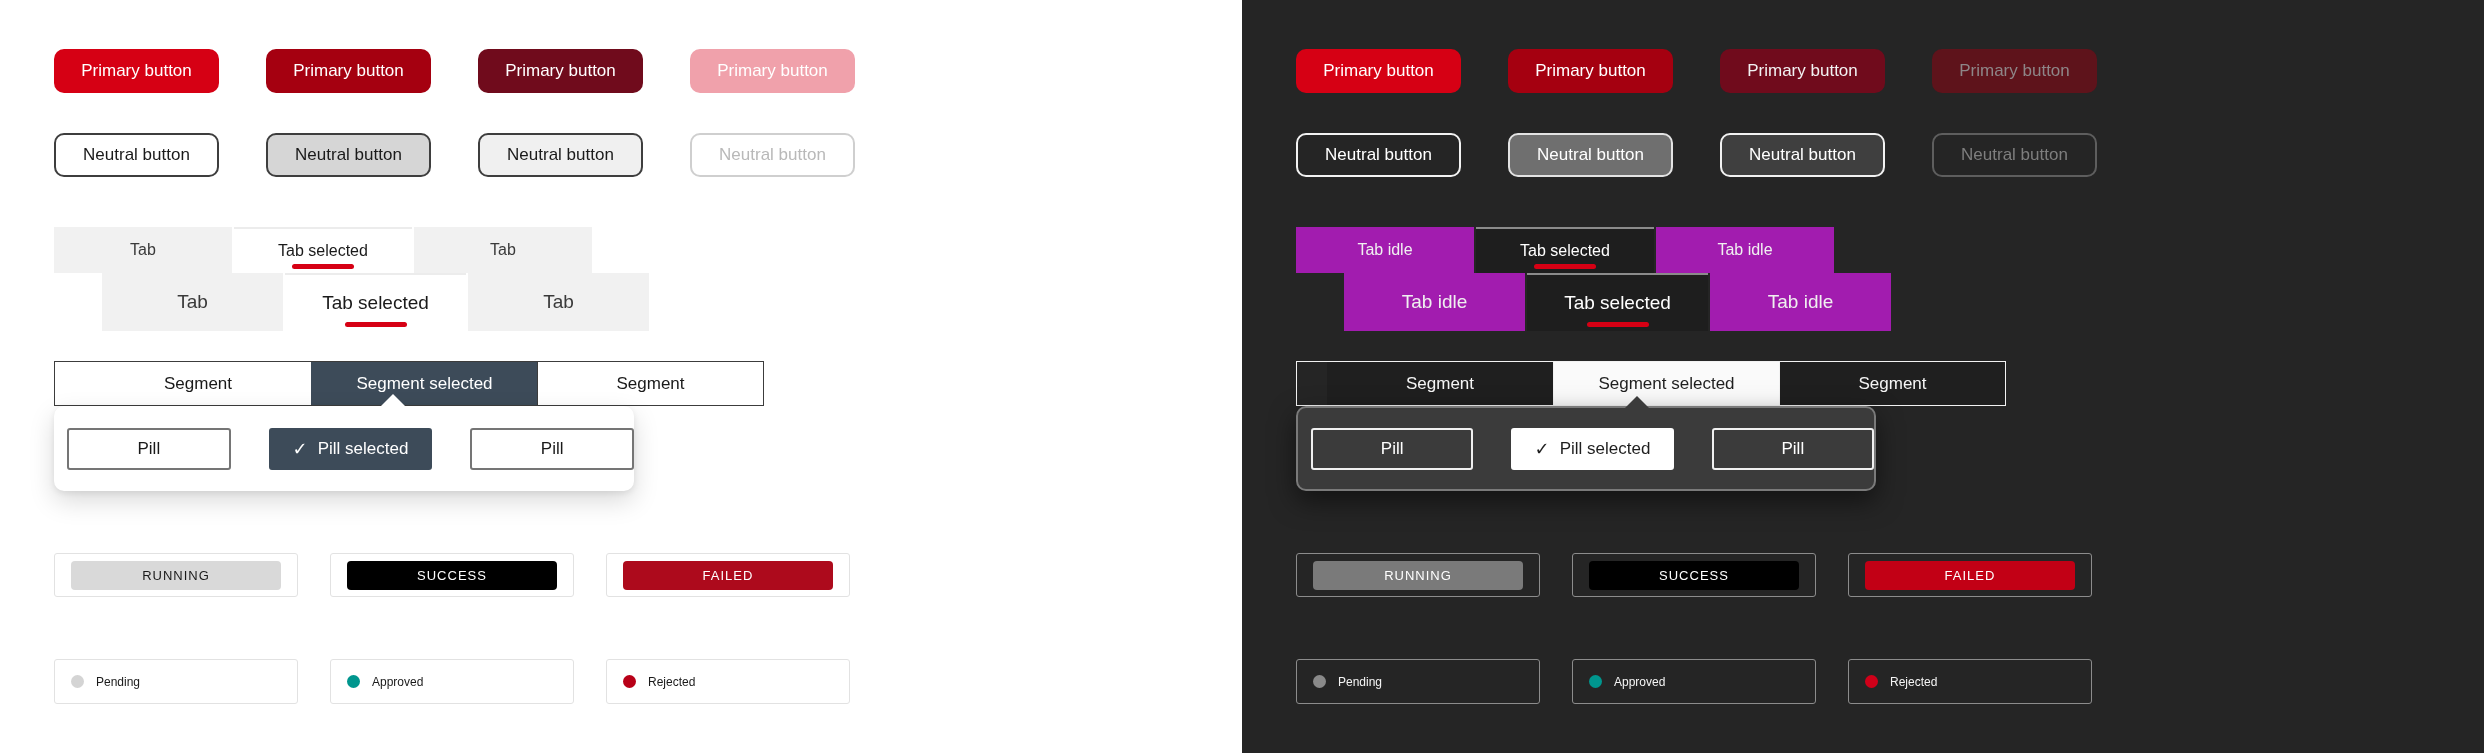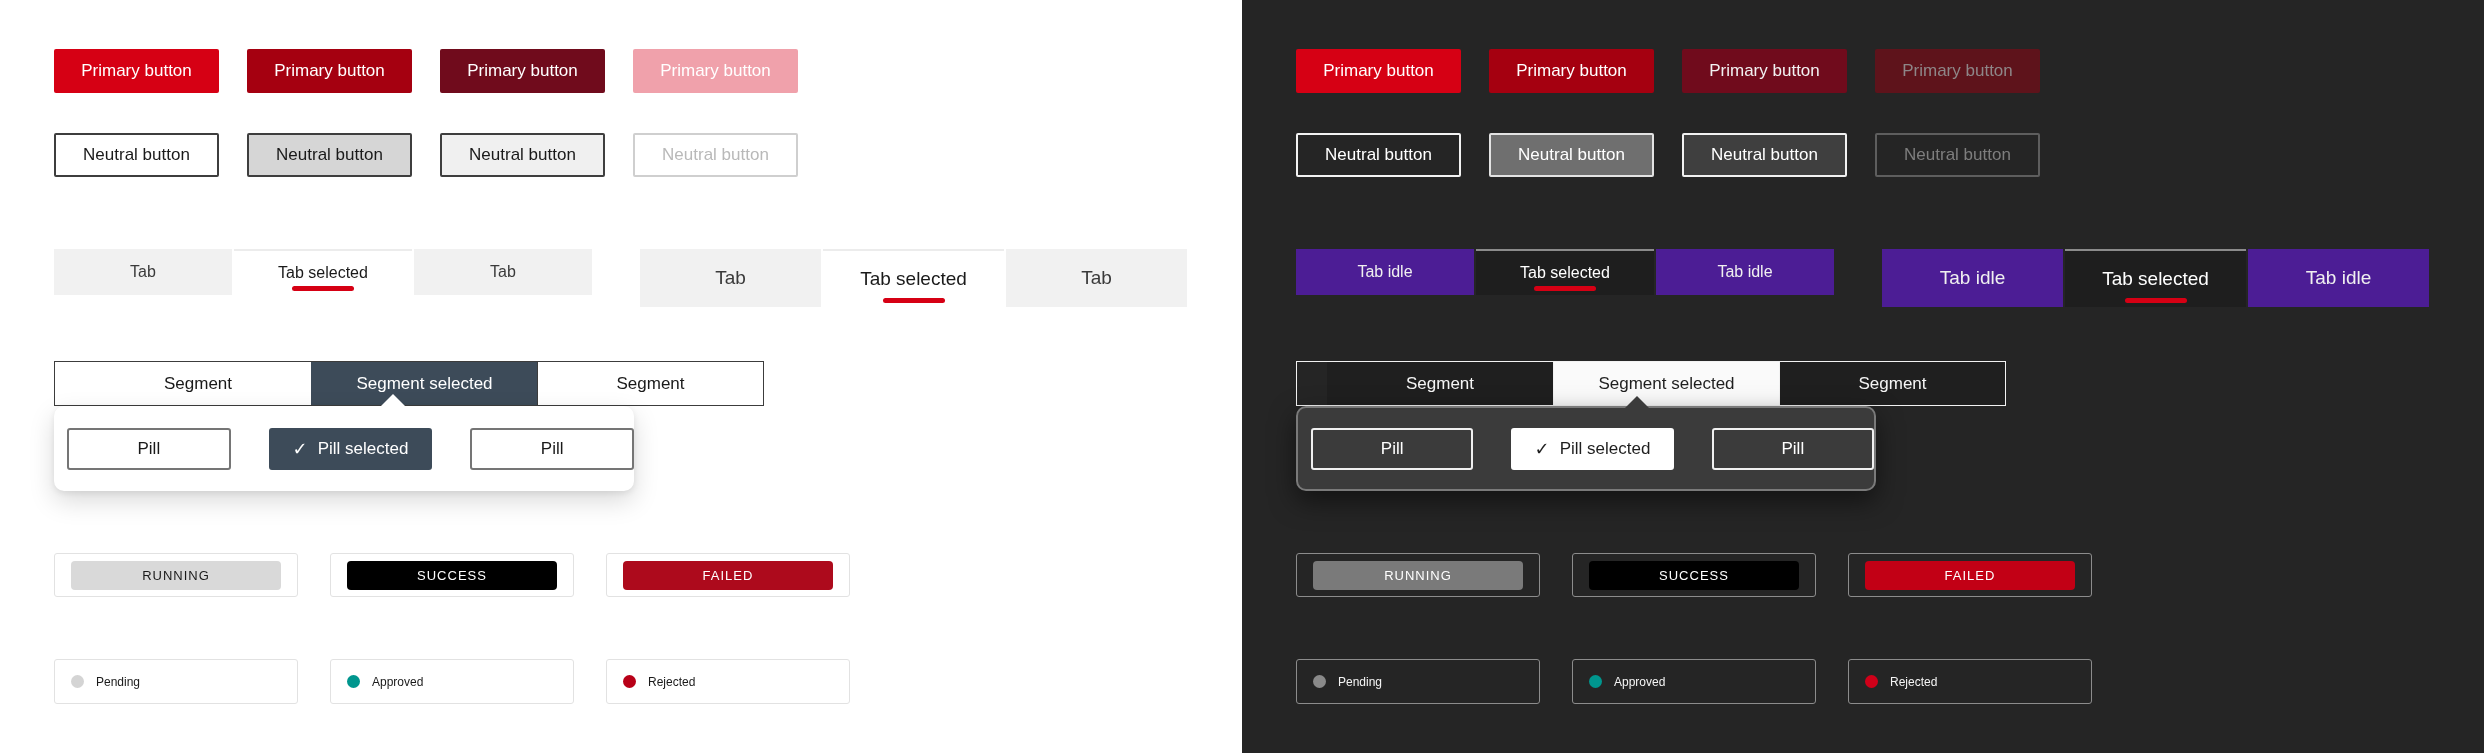--- a/index.html
+++ b/index.html
@@ -8,28 +8,28 @@
     font-family:"Liberation Sans", sans-serif;
     -webkit-font-smoothing:antialiased;
   }
   .panel{position:absolute;top:0;width:1242px;height:753px;}
   .panel.light{left:0;background:#ffffff;}
   .panel.dark{left:1242px;background:#252525;}
 
   .row{position:absolute;left:54px;display:flex;align-items:flex-start;}
   .row.primary{top:49px;}
   .row.neutral{top:133px;}
-  .row.tabs{top:249px;}
+  .row.tabs{top:227px;flex-direction:column;}
   .row.segments{top:361px;}
   .row.badges{top:553px;}
   .row.statuses{top:659px;}
 
   
   .btn{
-    width:165px;height:44px;margin-right:28px;border-radius:2px;
+    width:165px;height:44px;margin-right:47px;border-radius:10px;
     display:flex;align-items:center;justify-content:center;
     font-size:17px;box-sizing:border-box;white-space:nowrap;cursor:default;
   }
   .light .btn.p1{background:#d60014;color:#ffffff;}
   .light .btn.p2{background:#a50010;color:#ffffff;}
   .light .btn.p3{background:#700b1c;color:#ffffff;}
   .light .btn.p4{background:#f0a1ab;color:#ffffff;}
   .dark  .btn.p1{background:#d60014;color:#ffffff;}
   .dark  .btn.p2{background:#a50010;color:#ffffff;}
   .dark  .btn.p3{background:#700b1c;color:#f2f2f2;}
@@ -48,21 +48,21 @@
   .tabgroup{display:flex;gap:2px;}
   .tabgroup.large{margin-left:48px;}
   .tab{
     position:relative;width:178px;height:46px;font-size:16px;
     display:flex;align-items:center;justify-content:center;
     box-sizing:border-box;cursor:default;white-space:nowrap;
   }
   .tabgroup.large .tab{width:181px;height:58px;font-size:19px;}
   .light .tab{background:#f1f1f1;color:#3a3a3a;}
   .light .tab.selected{background:#ffffff;color:#1a1a1a;border-top:2px solid #ececec;}
-  .dark  .tab{background:#4c1d95;color:#f0f0f0;}
+  .dark  .tab{background:#a21caf;color:#f0f0f0;}
   .dark  .tab.selected{background:#1e1e1e;color:#ffffff;border-top:2px solid #8b8b8b;}
   .tab.selected::after{
     content:"";position:absolute;left:50%;transform:translateX(-50%);
     bottom:4px;width:62px;height:5px;border-radius:2.5px;background:#d60014;
   }
 
   
   .segcontrol{display:flex;box-sizing:border-box;padding-left:30px;}
   .light .segcontrol{border:1px solid #3c3c3c;}
   .dark  .segcontrol{border:1px solid #f2f2f2;}

